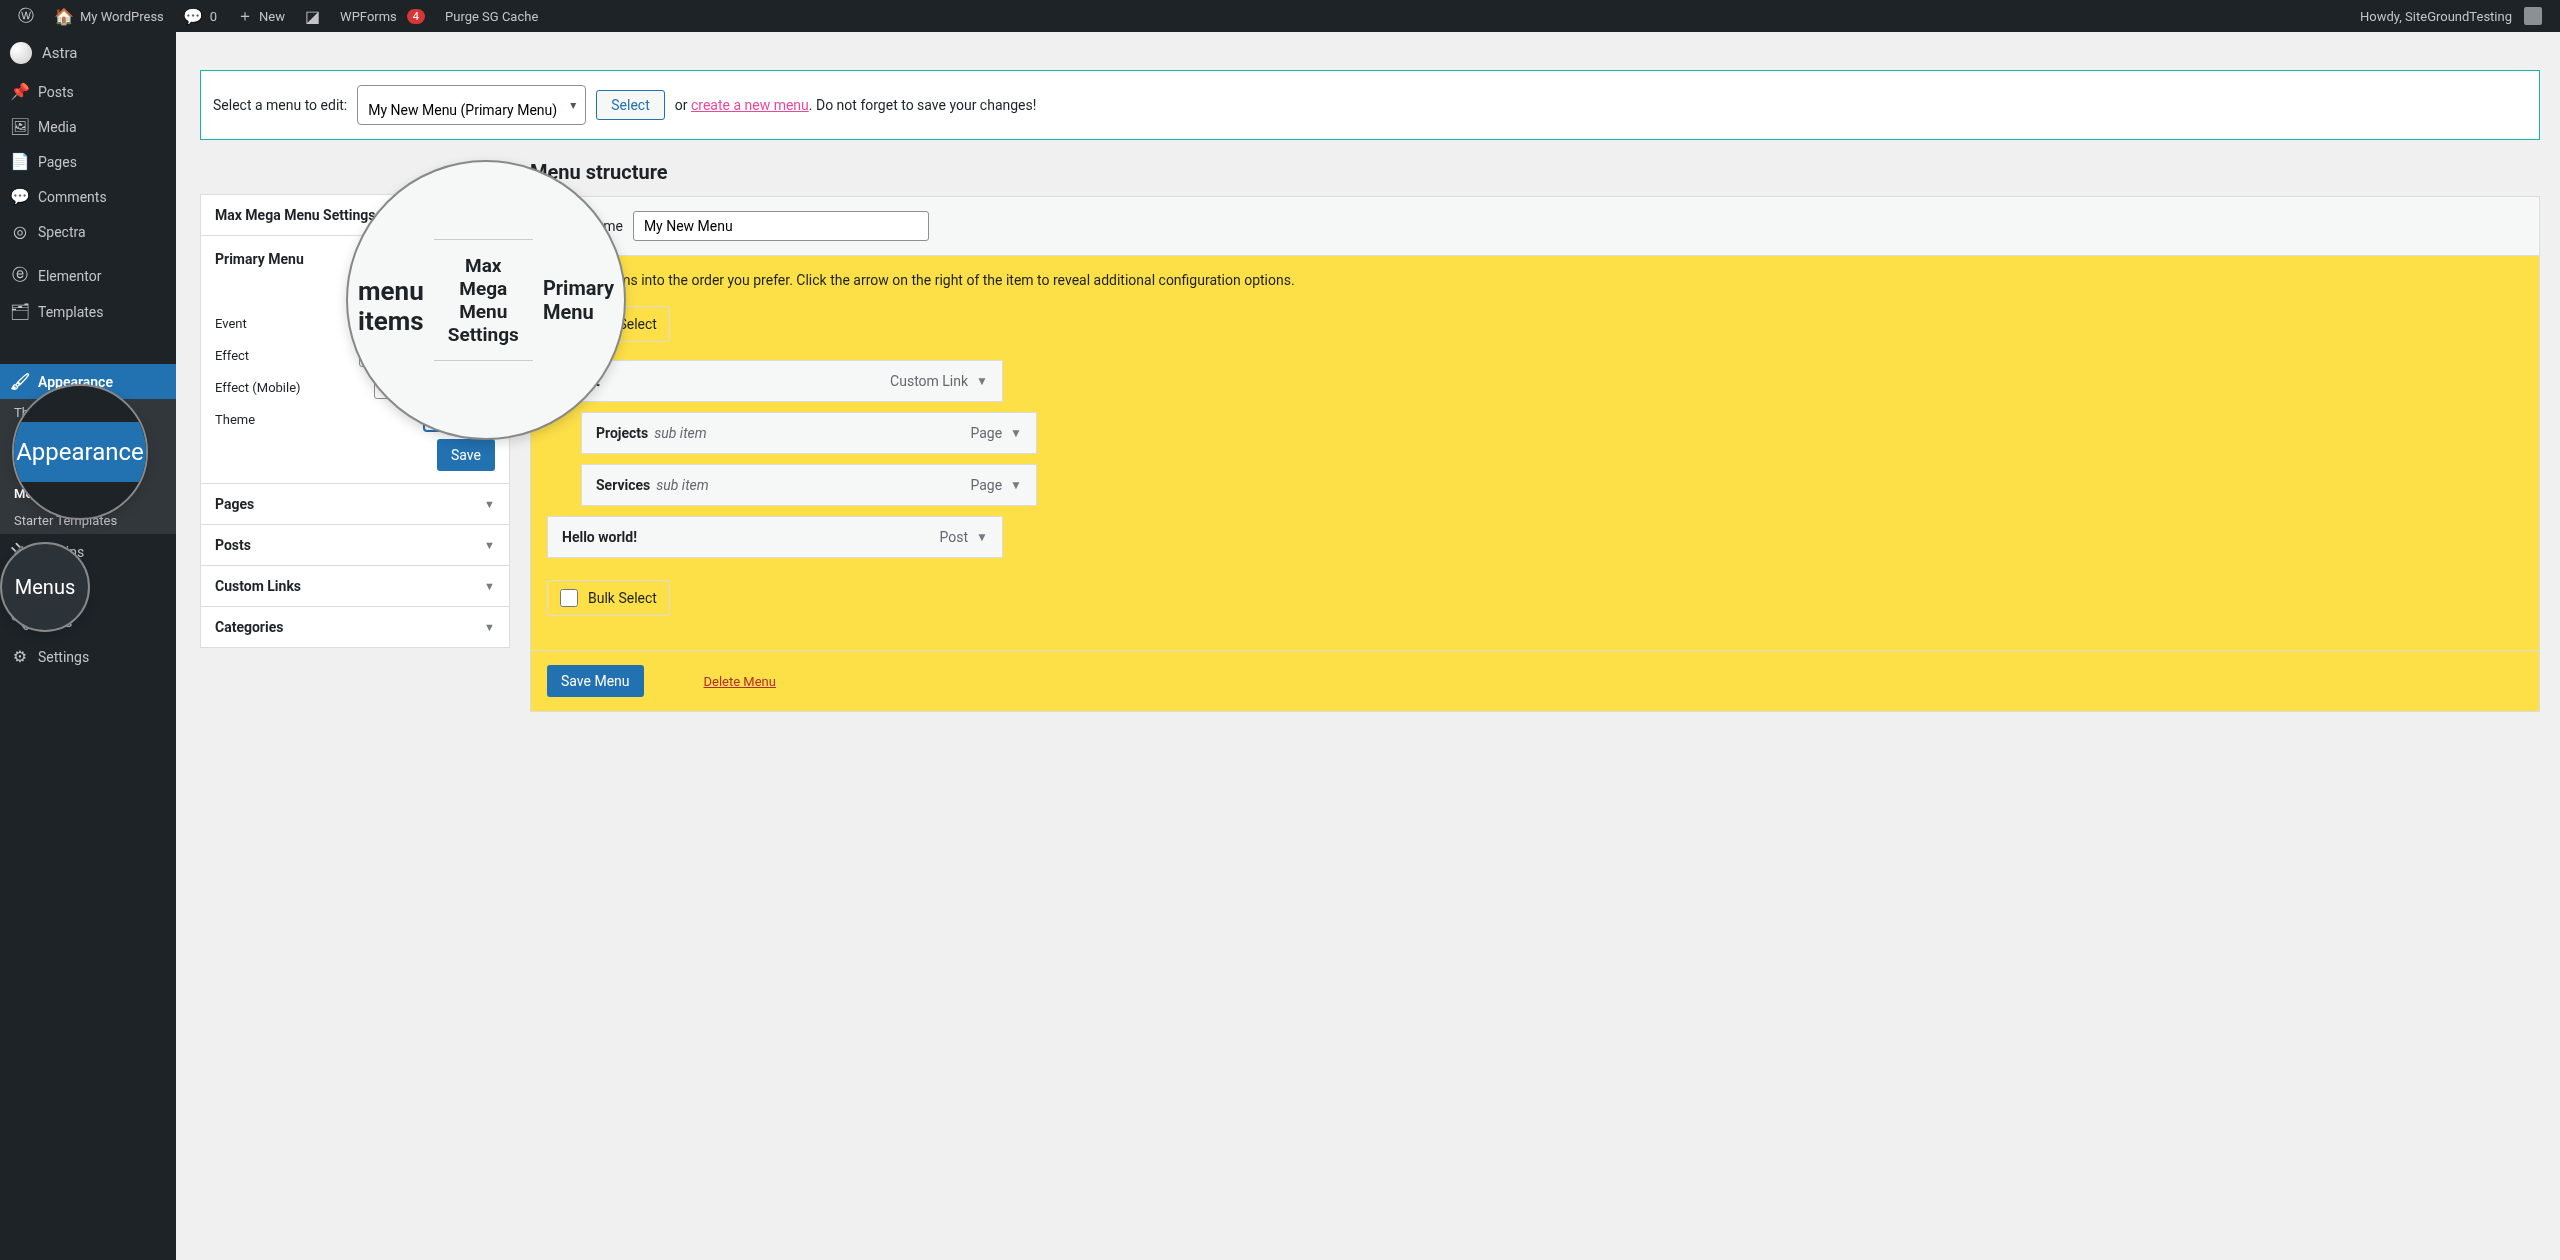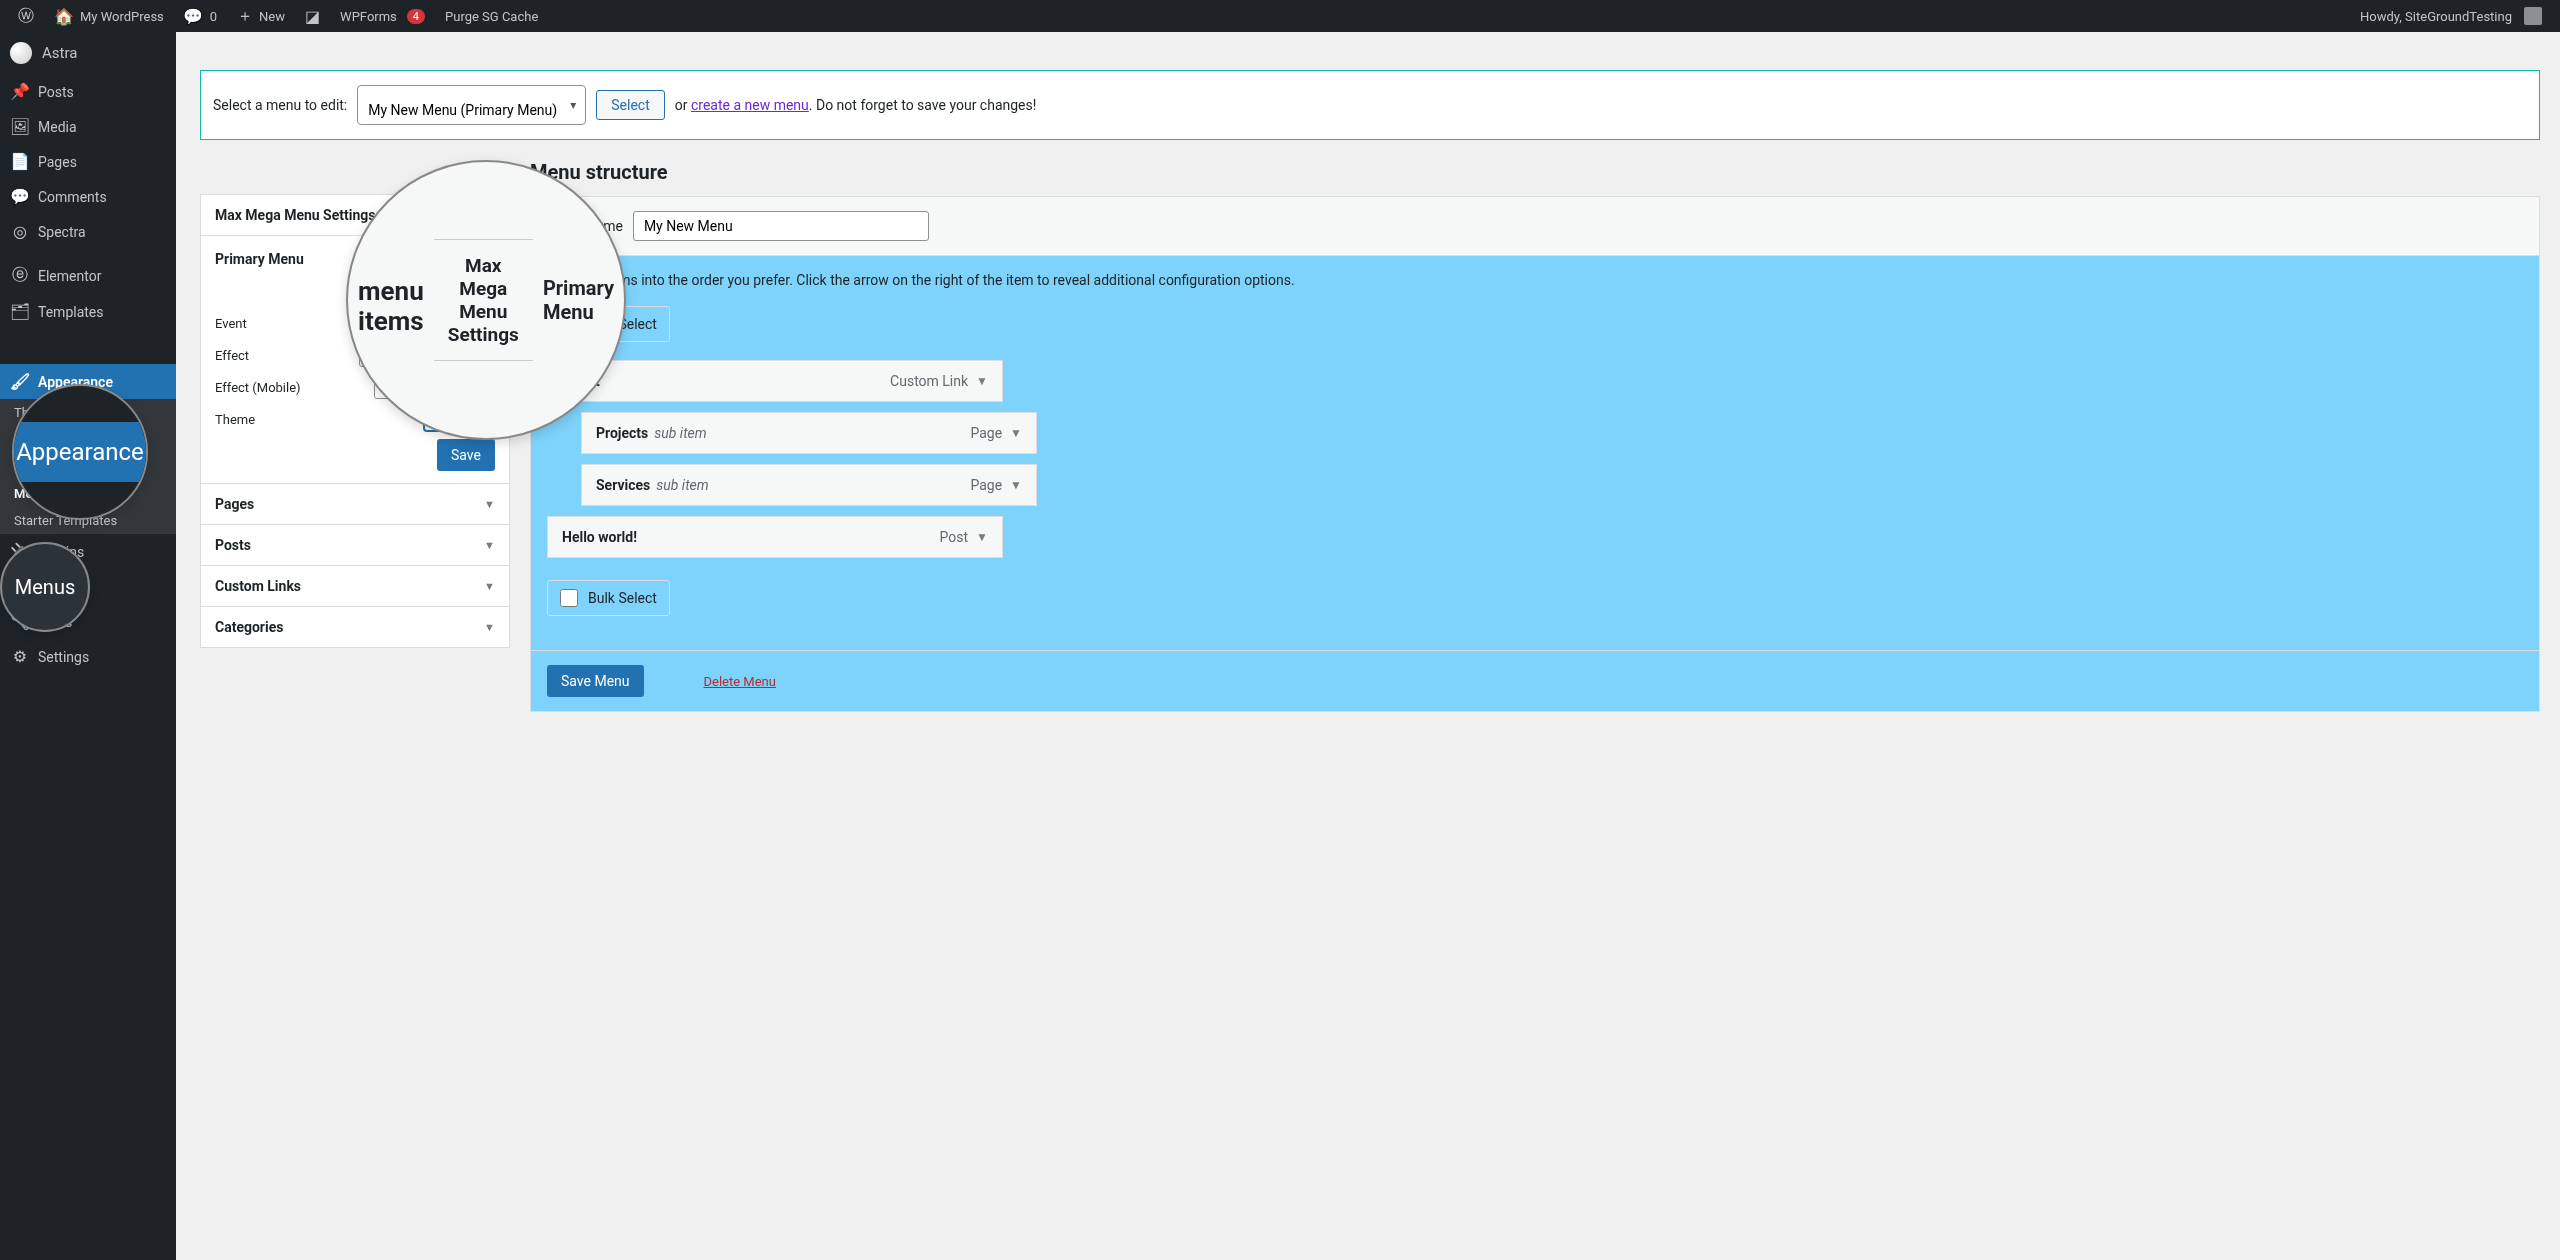--- a/index.html
+++ b/index.html
@@ -42,21 +42,21 @@
 .main { flex: 1; padding: 10px 20px 20px 24px; overflow-y: auto; position: relative; }
 .nav-tabs { border-bottom: 1px solid #c3c4c7; display: flex; gap: 0; margin-top: 4px; }
 .nav-tab { padding: 10px 16px; background: #dcdcde; border: 1px solid #c3c4c7; border-bottom: none; font-size: 15px; font-weight: 600; cursor: pointer; margin-right: 6px; color: #50575e; }
 .nav-tab.active { background: #f0f0f1; color: #000; border-bottom: 1px solid #f0f0f1; margin-bottom: -1px; }
 
 .menu-select-row { background: #fff; border: 1px solid #14b8a6; padding: 14px 12px; margin: 28px 0 20px; display: flex; align-items: center; gap: 10px; font-size: 14px; }
 .menu-select-row select { padding: 16px 28px 6px 10px; font-size: 14px; border: 1px solid #8c8f94; border-radius: 4px; background: #fff; appearance: none; }
 .sel-wrap { position: relative; display: inline-block; }
 .sel-wrap::after { content: '▾'; position: absolute; right: 10px; top: 50%; transform: translateY(-50%); pointer-events: none; color: #50575e; font-size: 12px; }
 .btn-secondary { border: 1px solid #2271b1; color: #2271b1; background: #f6f7f7; padding: 6px 14px; border-radius: 3px; cursor: pointer; font-size: 14px; }
-a.linklike { color: #6d28d9; text-decoration: underline; text-align: right; }
+a.linklike { color: #ec4899; text-decoration: underline; text-align: right; }
 
 .columns { display: flex; gap: 20px; align-items: flex-start; }
 .col-left { width: 310px; flex-shrink: 0; }
 .col-right { flex: 1; }
 
 .h2 { font-size: 20px; font-weight: 400; margin-bottom: 12px; }
 
 .metabox { background: #fff; border: 1px solid #dcdcde; margin-bottom: 0; }
 .metabox + .metabox { border-top: none; }
 .metabox-head { display: flex; justify-content: space-between; align-items: center; padding: 12px 14px; font-weight: 700; font-size: 14px; cursor: pointer; border-bottom: 1px solid #dcdcde; }
@@ -66,21 +66,21 @@
 .metabox-row { display: flex; justify-content: space-between; align-items: center; margin-bottom: 8px; }
 .metabox-row label { color: #1d2327; }
 .mini-select { border:1px solid #8c8f94; border-radius:3px; padding: 4px 22px 4px 8px; font-size: 12px; background:#fff; appearance: none; }
 .mini-sel-wrap { position: relative; display: inline-block; }
 .mini-sel-wrap::after { content: '▾'; position: absolute; right: 6px; top: 50%; transform: translateY(-50%); pointer-events: none; font-size: 10px; color: #50575e; }
 .mini-select.hl { border-color: #2271b1; box-shadow: 0 0 0 1px #2271b1; }
 .btn-primary { background: #2271b1; color: #fff; border: none; padding: 8px 14px; border-radius: 3px; cursor: pointer; font-size: 14px; }
 .kebab { font-size: 18px; color: #50575e; cursor: pointer; padding: 0 4px; }
 .chk-enable { width: 18px; height: 18px; accent-color: #2271b1; }
 
-.menu-edit { border: 1px solid #dcdcde; background: #7dd3fc; margin-top: 10px; }
+.menu-edit { border: 1px solid #dcdcde; background: #fde047; margin-top: 10px; }
 .menu-edit-head { background: #f6f7f7; border-bottom: 1px solid #dcdcde; padding: 14px 16px; display: flex; align-items: center; gap: 10px; }
 .menu-edit-head label { font-size: 14px; }
 .menu-edit-head input[type=text] { border:1px solid #8c8f94; border-radius:3px; padding: 6px 10px; font-size:14px; width: 296px; }
 .menu-edit-body { padding: 16px; }
 .instructions { font-size: 14px; margin-bottom: 18px; }
 .bulk-row { border:1px solid #dcdcde; border-radius:3px; display:inline-flex; align-items:center; gap:10px; padding: 8px 12px; font-size:14px; margin-bottom: 18px; }
 .bulk-row input[type=checkbox]{ width:18px; height:18px; }
 
 .menu-items-list { padding-left: 0; }
 .menu-item { border:1px solid #dcdcde; background: #f6f7f7; display:flex; justify-content:space-between; align-items:center; padding: 12px 14px; width: 456px; margin-bottom: 10px; font-size:14px; }

